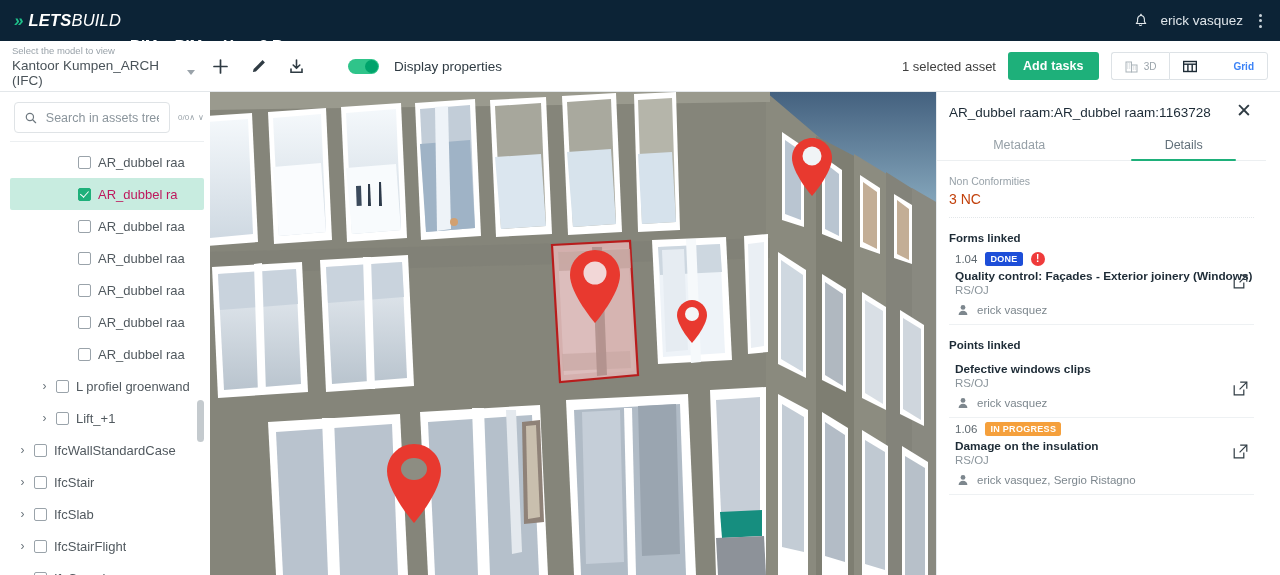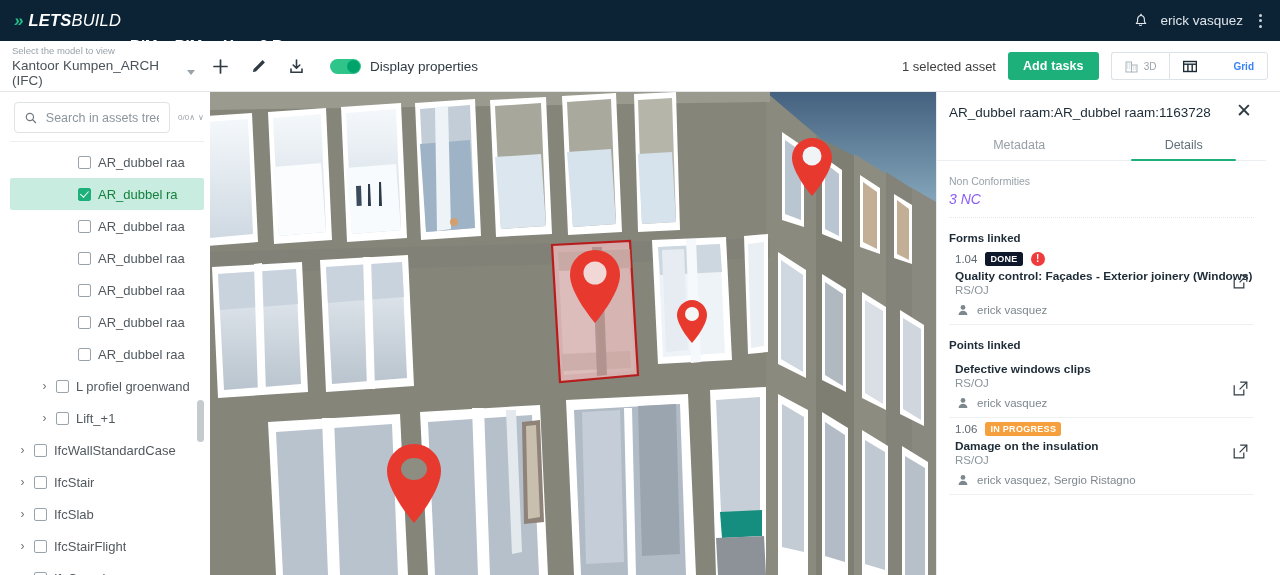--- a/index.html
+++ b/index.html
@@ -35,21 +35,21 @@
     display: flex; align-items: center; padding: 0 12px;
   }
   .model-select { display: flex; flex-direction: column; justify-content: center; width: 185px; }
   .model-label { font-size: 9.5px; color: #9aa3aa; line-height: 12px; margin-bottom: 1px; }
   .model-row { display: flex; align-items: center; }
   .model-value { font-size: 13.5px; color: #4a5359; }
   .sel-caret { margin-left: auto; width: 0; height: 0; border-left: 4.5px solid transparent;
                border-right: 4.5px solid transparent; border-top: 5px solid #9aa3aa; margin-right: 2px; }
   .tool-icons { display: flex; align-items: center; gap: 20px; margin-left: 14px; }
   .tool-icons .ti { cursor: pointer; display: flex; align-items: center; justify-content: center; width: 18px; height: 18px; }
-  .toggle-wrap { display: flex; align-items: center; gap: 9px; margin-left: 25px; }
+  .toggle-wrap { display: flex; align-items: center; gap: 15px; margin-left: 43px; }
   .toggle {
     width: 31px; height: 15px; border-radius: 8px; background: #2fc48a;
     position: relative; cursor: pointer;
   }
   .toggle::after {
     content: ""; position: absolute; right: 1px; top: 1px; width: 13px; height: 13px;
     border-radius: 50%; background: #00a36b;
   }
   .toggle-label { font-size: 13.5px; color: #2f3b43; }
   .toolbar-right { margin-left: auto; display: flex; align-items: center; gap: 12px; }
@@ -105,21 +105,21 @@
   }
   .cbx.checked {
     background: #1eb07a; border-color: #1eb07a; position: relative;
   }
   .cbx.checked::after {
     content: ""; position: absolute; left: 3.4px; top: .8px; width: 3.5px; height: 7px;
     border: solid #fff; border-width: 0 1.8px 1.8px 0; transform: rotate(42deg);
   }
   .tree-label { font-size: 13px; color: #51595f; overflow: hidden; }
   .tree-item.selected { background: #c8ece0; border-radius: 2px; }
-  .tree-item.selected .tree-label { color: #15803d; }
+  .tree-item.selected .tree-label { color: #be185d; }
   .sb-track {
     position: absolute; right: 0px; top: 2px; width: 7px; height: 436px;
   }
   .sb-thumb {
     position: absolute; left: 0; top: 256px; width: 7px; height: 42px;
     background: #c4cace; border-radius: 4px;
   }
 
   
   .viewport {
@@ -142,21 +142,21 @@
     cursor: pointer; position: relative;
   }
   .tab.active { color: #62707a; }
   .tab.active::after {
     content: ""; position: absolute; left: 18%; right: 18%; bottom: -1px; height: 2.5px;
     background: #1eb07a; border-radius: 2px;
   }
   .panel-body { padding: 0 12px; }
   .nc-block { padding: 14px 0 10px; border-bottom: 1px dotted #e3e7ea; }
   .nc-label { font-size: 10.5px; color: #98a2a9; margin-bottom: 4px; }
-  .nc-value { font-size: 14px; color: #8b5cf6; font-style: italic; }
+  .nc-value { font-size: 14px; color: #c2410c; }
   .sec-title { font-size: 11.5px; font-weight: 700; color: #1d2b36; padding: 14px 0 4px; }
   .entry { padding: 4px 0 8px; border-bottom: 1px solid #eef1f3; position: relative; }
   .entry-top { display: flex; align-items: center; gap: 8px; padding-left: 6px; }
   .entry-num { font-size: 11.5px; color: #5e686f; }
   .badge {
     font-size: 9px; font-weight: 700; color: #fff; border-radius: 2.5px;
     padding: 2px 5px 2px; letter-spacing: .3px; line-height: 10px;
   }
   .alert-dot {
     width: 14px; height: 14px; border-radius: 50%; background: #ef3b3b;
@@ -527,21 +527,21 @@
     <div class="panel-body">
       <div class="nc-block">
         <div class="nc-label">Non Conformities</div>
         <div class="nc-value">3 NC</div>
       </div>
       <div class="sec-title">Forms linked</div>
       <div id="forms-list">
           <div class="entry">
             <div class="entry-top">
               <span class="entry-num">1.04</span>
-              <span class="badge" style="background: #0f172a;">DONE</span>
+              <span class="badge" style="background: #1d4ed8;">DONE</span>
               <span class="alert-dot">!</span>
             </div>
             <div class="entry-main">
               <div class="entry-title">Quality control: Façades - Exterior joinery (Windows)</div>
               <div class="entry-sub">RS/OJ</div>
             </div>
             <div class="entry-user">
               <svg width="12" height="12" viewBox="0 0 12 12">
                 <circle cx="6" cy="3.4" r="2.4" fill="#7d878e"></circle>
                 <path d="M1.6 11c0-2.6 2-4.2 4.4-4.2S10.4 8.4 10.4 11z" fill="#7d878e"></path>

